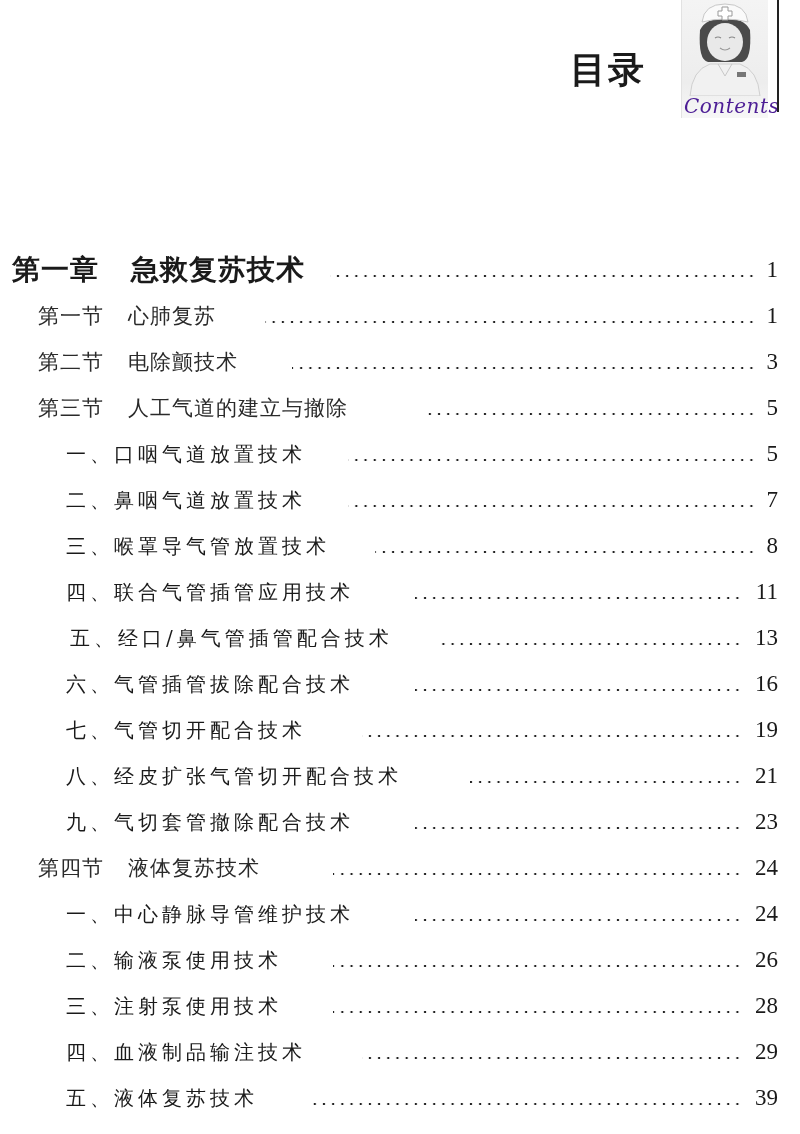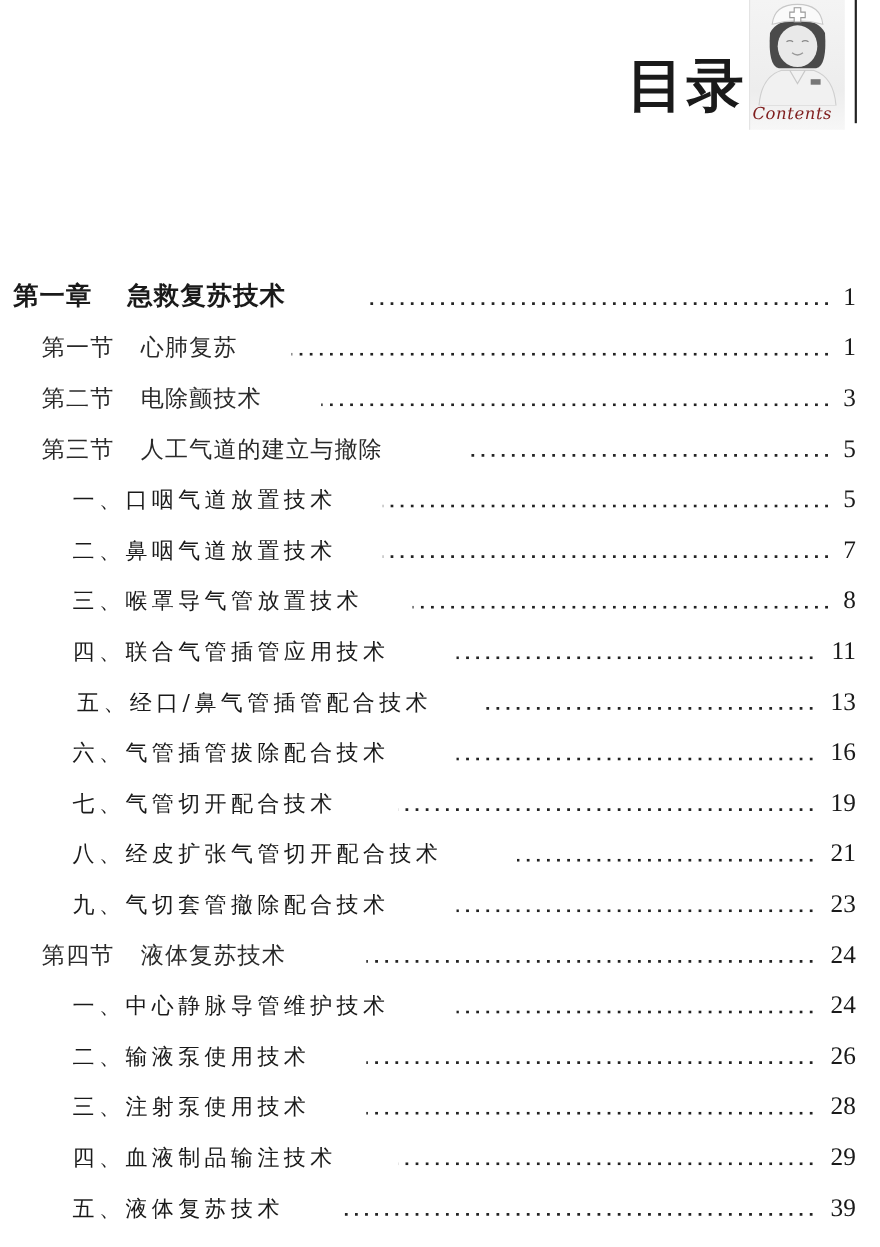--- a/index.html
+++ b/index.html
@@ -18,21 +18,21 @@
     .header {
       position: absolute;
       left: 0; top: 0;
       width: 800px; height: 130px;
     }
     .header-title {
       position: absolute;
       left: 570px;
       top: 52px;
       font-family: "DejaVu Sans", "Liberation Sans", sans-serif;
-      font-size: 52px;
+      font-size: 36px;
       font-weight: bold;
       letter-spacing: 2px;
       color: #1a1a1a;
       line-height: 1;
     }
     .nurse-box {
       position: absolute;
       left: 681px;
       top: 0;
       width: 86px;
@@ -40,22 +40,22 @@
       background: linear-gradient(180deg, #f4f4f4 0%, #ededed 70%, #f7f7f7 100%);
       border-left: 1px solid #e2e2e2;
     }
     .nurse-box svg { position: absolute; left: 0; top: 0; }
     .contents-script {
       position: absolute;
       left: 684px;
       top: 94px;
       font-family: "DejaVu Serif", "Liberation Serif", serif;
       font-style: italic;
-      font-size: 15px;
-      color: #7f1d1d;
+      font-size: 20px;
+      color: #4c1d95;
       letter-spacing: 0.5px;
     }
     .vline {
       position: absolute;
       left: 777px;
       top: 0;
       width: 2px;
       height: 112px;
       background: #222;
     }
@@ -72,23 +72,23 @@
       width: 800px;
       height: 40px;
     }
     .toc-text {
       position: absolute;
       top: 0;
       white-space: nowrap;
       line-height: 40px;
     }
     .lvl-0 .toc-text {
-      font-family: Liberation Mono, monospace;
+      font-family: Liberation Serif, serif;
       font-weight: bold;
-      font-size: 23px;
+      font-size: 28px;
       letter-spacing: 1px;
     }
     .lvl-1 .toc-text {
       font-family: Liberation Serif, serif;
       font-size: 21px;
       color: #2a2a2a;
       letter-spacing: 1px;
     }
     .lvl-2 .toc-text {
       font-family: "DejaVu Serif", "Liberation Serif", serif;

